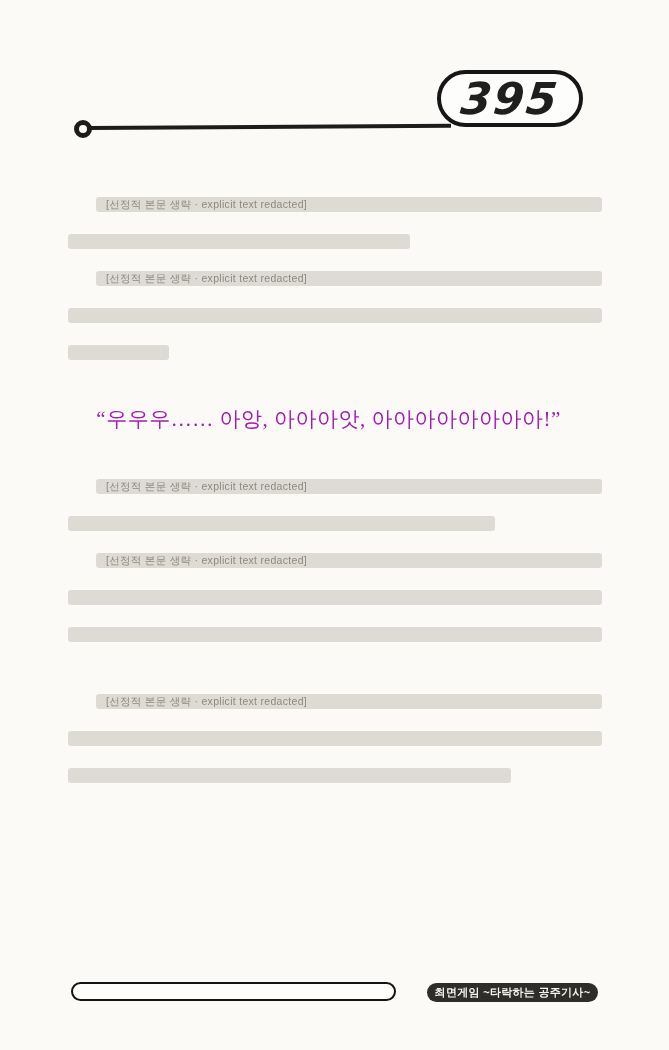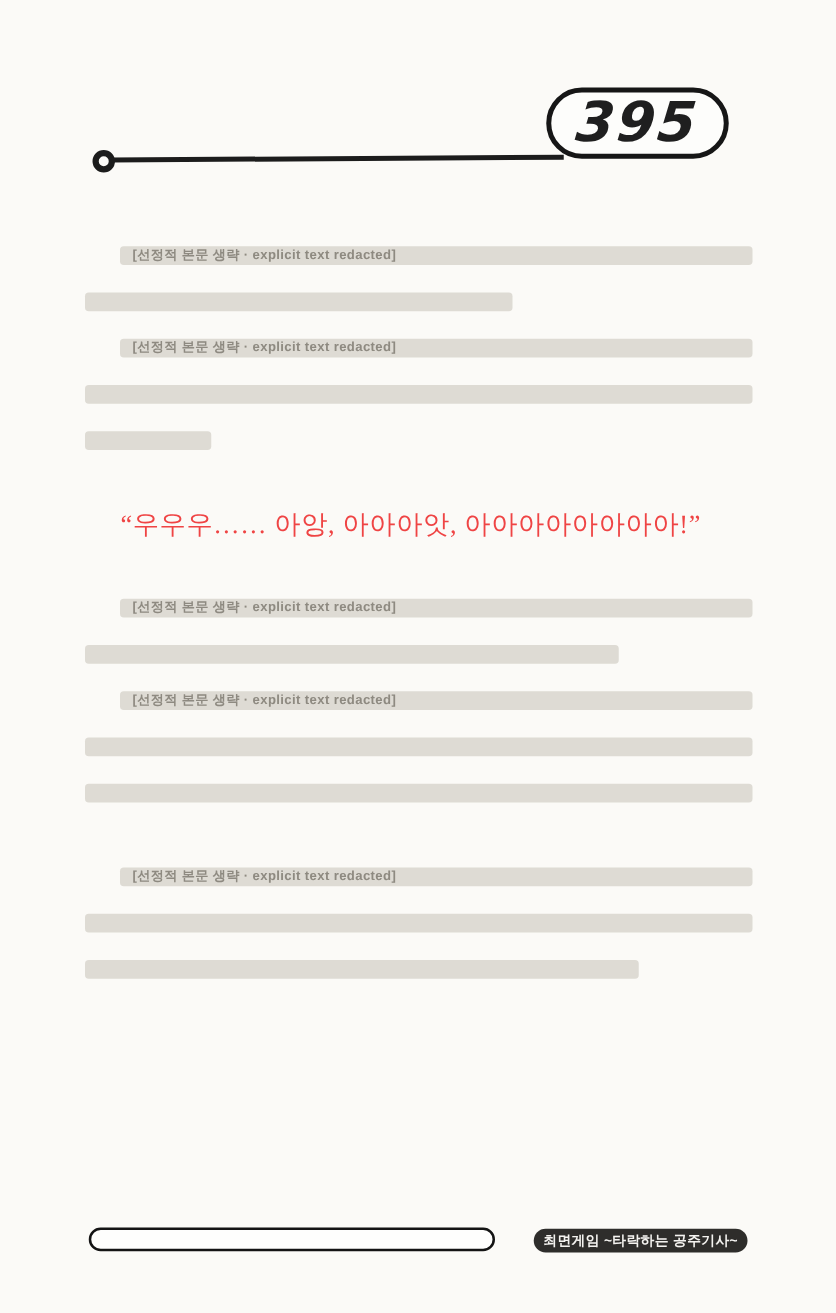--- a/index.html
+++ b/index.html
@@ -45,34 +45,33 @@
   .content{
     position:absolute;left:68px;right:67px;top:186px;
     font-size:21px;line-height:37px;letter-spacing:0.5px;
   }
   .block{margin:0;}
   .gap-before{margin-top:30px;}
   .dialogue{
     text-indent:1.35em;
     text-align:justify;
     white-space:normal;
-    color:#ef4444;
+    color:#a21caf;
   }
   .rline{height:37px;display:flex;align-items:center;}
   .rbar{
     height:15px;background:#dedbd4;border-radius:3px;
     display:flex;align-items:center;
     overflow:hidden;
   }
   .rbar .rnote{
     font-family:"Liberation Sans","DejaVu Sans",sans-serif;
     font-size:10.5px;color:#8e8a81;
     padding-left:10px;white-space:nowrap;
     letter-spacing:0.3px;
-    font-weight:bold;
   }
 
   
   .footer-pill-empty{
     position:absolute;left:71px;top:982px;
     width:321px;height:15px;
     background:#fefefd;
     border:2.5px solid #141414;border-radius:11px;
   }
   .footer-pill-title{

